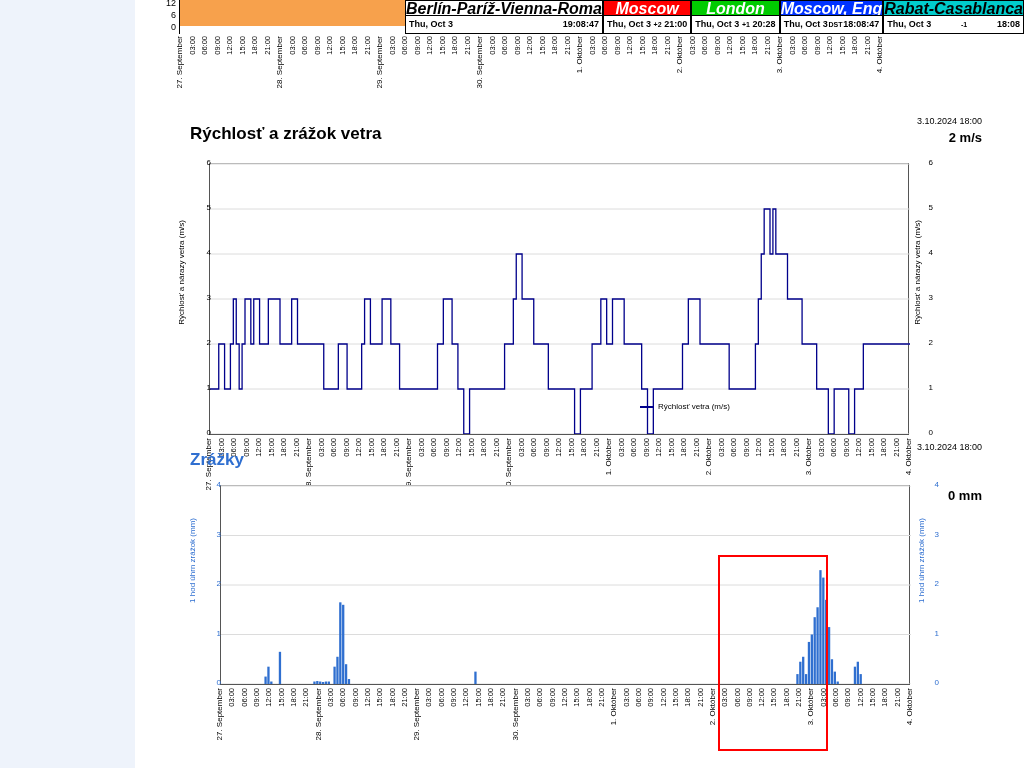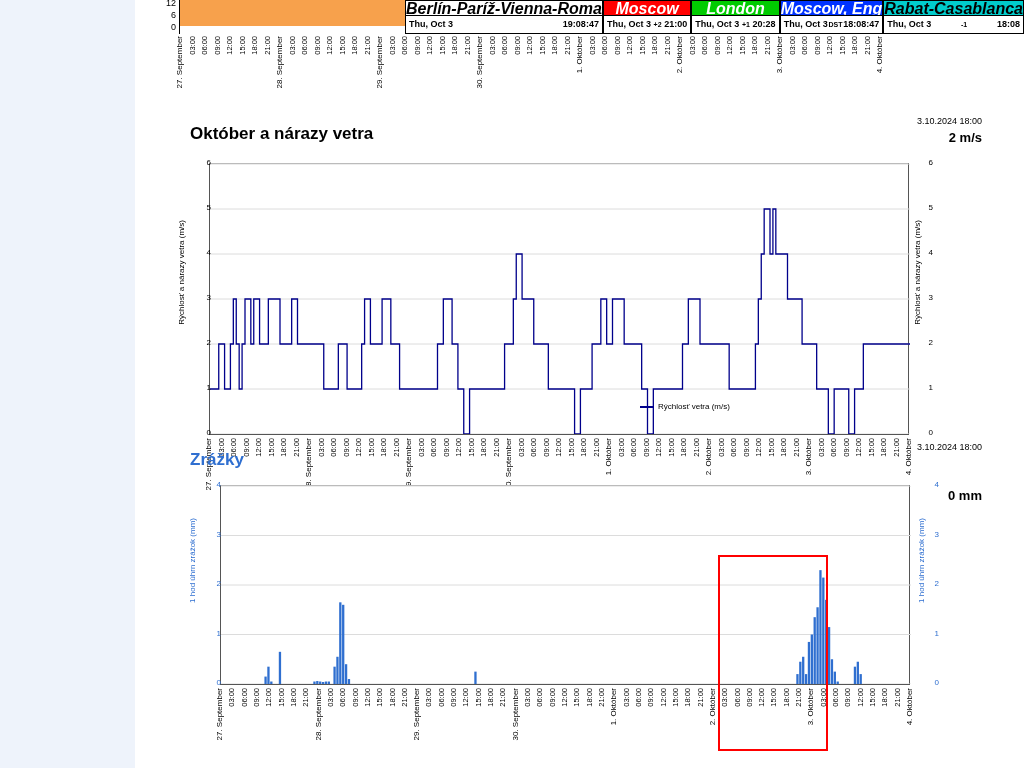--- a/index.html
+++ b/index.html
@@ -228,21 +228,21 @@
         <span class="vtick" style="left: 633.5px;">09:00</span>
         <span class="vtick" style="left: 646px;">12:00</span>
         <span class="vtick" style="left: 658.5px;">15:00</span>
         <span class="vtick" style="left: 671px;">18:00</span>
         <span class="vtick" style="left: 683.5px;">21:00</span>
         <span class="vtick day" style="left: 696px;">4. Október</span>
       </div>
   </div>
 
   <div class="chartblock" style="top:110px;height:310px;">
-    <div class="chart-title" style="left:55px;top:14px;color:#000;">Október a nárazy vetra</div>
+    <div class="chart-title" style="left:55px;top:14px;color:#000;">Rýchlosť a zrážok vetra</div>
     <div class="chart-stamp" style="top:6px;">3.10.2024 18:00</div>
     <div class="chart-value" style="top:20px;">2 m/s</div>
 
     <div class="axis-title" style="left:42px;top:110px;">Rýchlosť a nárazy vetra (m/s)</div>
     <div class="axis-title" style="left:778px;top:110px;">Rýchlosť a nárazy vetra (m/s)</div>
 
     <div class="plot" id="wind-plot" style="left:74px;top:53px;width:700px;height:272px;">
       <svg id="wind-svg" width="700" height="270" viewBox="0 0 700 270" preserveAspectRatio="none">
           <line x1="0" y1="270" x2="700" y2="270" stroke="#dcdcdc" stroke-width="1"></line>
           <line x1="0" y1="225" x2="700" y2="225" stroke="#dcdcdc" stroke-width="1"></line>

